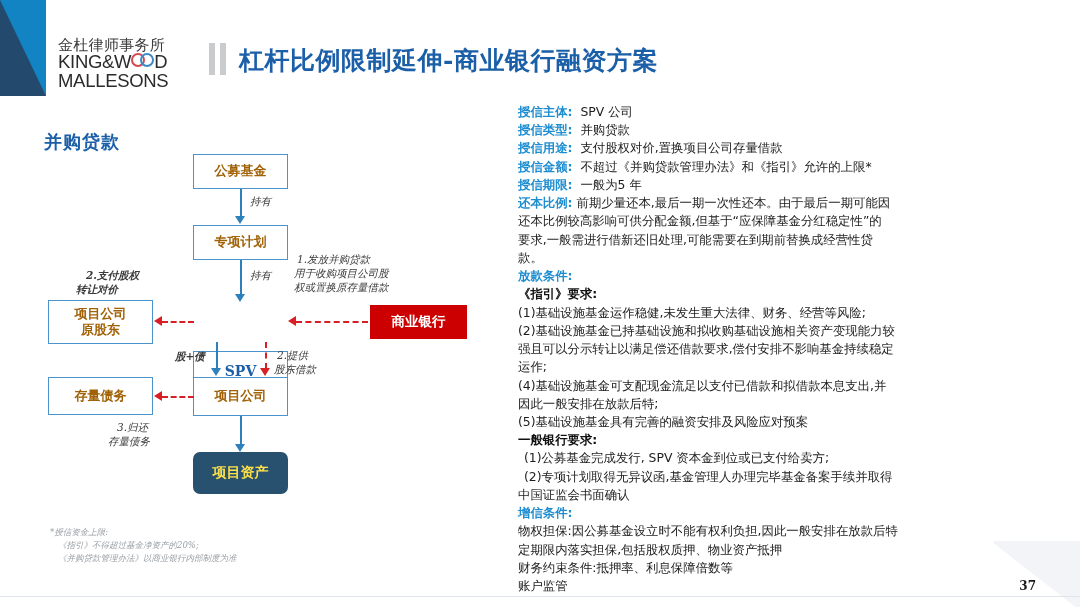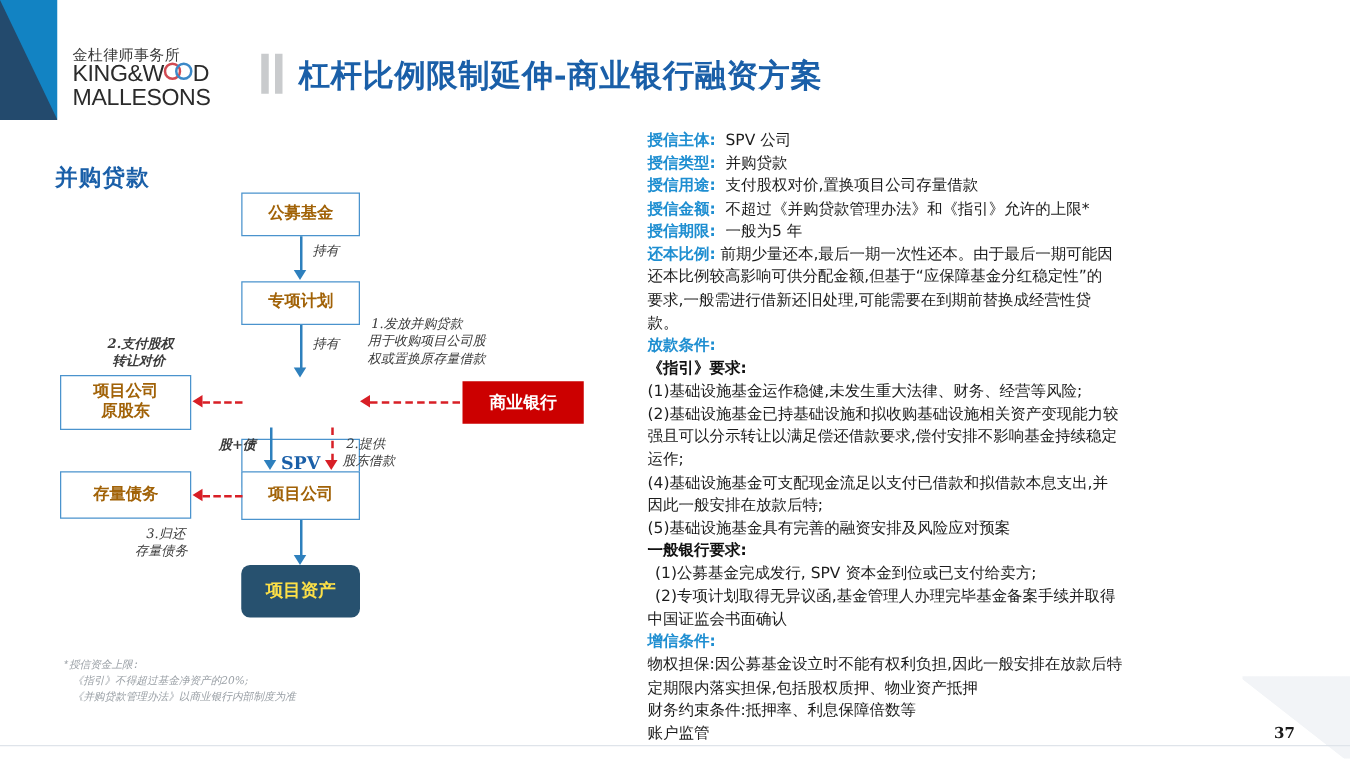--- a/index.html
+++ b/index.html
@@ -31,21 +31,21 @@
     background: #234a6d;
     clip-path: polygon(0 0, 0 100%, 100% 100%);
   }
   .logo-text {
     position: absolute;
     left: 58px; top: 38px;
     width: 130px;
     line-height: 1.02;
   }
   .logo-cn {
-    font-size: 12px;
+    font-size: 15px;
     color: #3c3c3c;
     letter-spacing: 0.3px;
     font-family: Liberation Serif, serif;
     white-space: nowrap;
   }
   .logo-en {
     font-size: 18.5px;
     color: #2b2b2b;
     letter-spacing: -0.3px;
     font-family: "Liberation Sans", sans-serif;
@@ -197,21 +197,21 @@
 
   .footnote {
     position: absolute;
     left: 58px; top: 526px;
     font-size: 8.5px;
     font-style: italic;
     color: #9aa0a6;
     font-family: "DejaVu Serif", serif;
     line-height: 1.55;
   }
-  .footnote .fn-first { margin-left: -8px; font-family: Liberation Mono, monospace; }
+  .footnote .fn-first { margin-left: -8px; }
 
   
   .rightcol {
     position: absolute;
     left: 518px; top: 103px;
     width: 552px;
     font-size: 12.4px;
     line-height: 1.47;
     color: #1c1c1c;
     font-family: "DejaVu Sans", sans-serif;
@@ -290,21 +290,21 @@
   <div class="arrow-down" style="left:235px; top:216px;"></div>
   <div class="edge-label" style="left:250px; top:194px;">持有</div>
 
   <div class="vline" style="left:240px; top:260px; height:35px;"></div>
   <div class="arrow-down" style="left:235px; top:294px;"></div>
   <div class="edge-label" style="left:250px; top:268px;">持有</div>
 
   <div class="hline" style="left:162px; top:321px; width:32px;"></div>
   <div class="arrow-left" style="left:154px; top:316px;"></div>
   <div class="edge-label bold" style="left:86px; top:268px;">2.支付股权</div>
-  <div class="edge-label bold" style="left:90px; top:282px;">转让对价</div>
+  <div class="edge-label bold" style="left:76px; top:282px;">转让对价</div>
 
   <div class="hline" style="left:296px; top:321px; width:72px;"></div>
   <div class="arrow-left" style="left:288px; top:316px;"></div>
   <div class="edge-label" style="left:297px; top:252px;">1.发放并购贷款</div>
   <div class="edge-label" style="left:294px; top:266px;">用于收购项目公司股</div>
   <div class="edge-label" style="left:294px; top:280px;">权或置换原存量借款</div>
 
   <div class="vline" style="left:216px; top:342px; height:27px;"></div>
   <div class="arrow-down" style="left:211px; top:368px;"></div>
   <div class="edge-label bold" style="left:175px; top:349px;">股+债</div>

